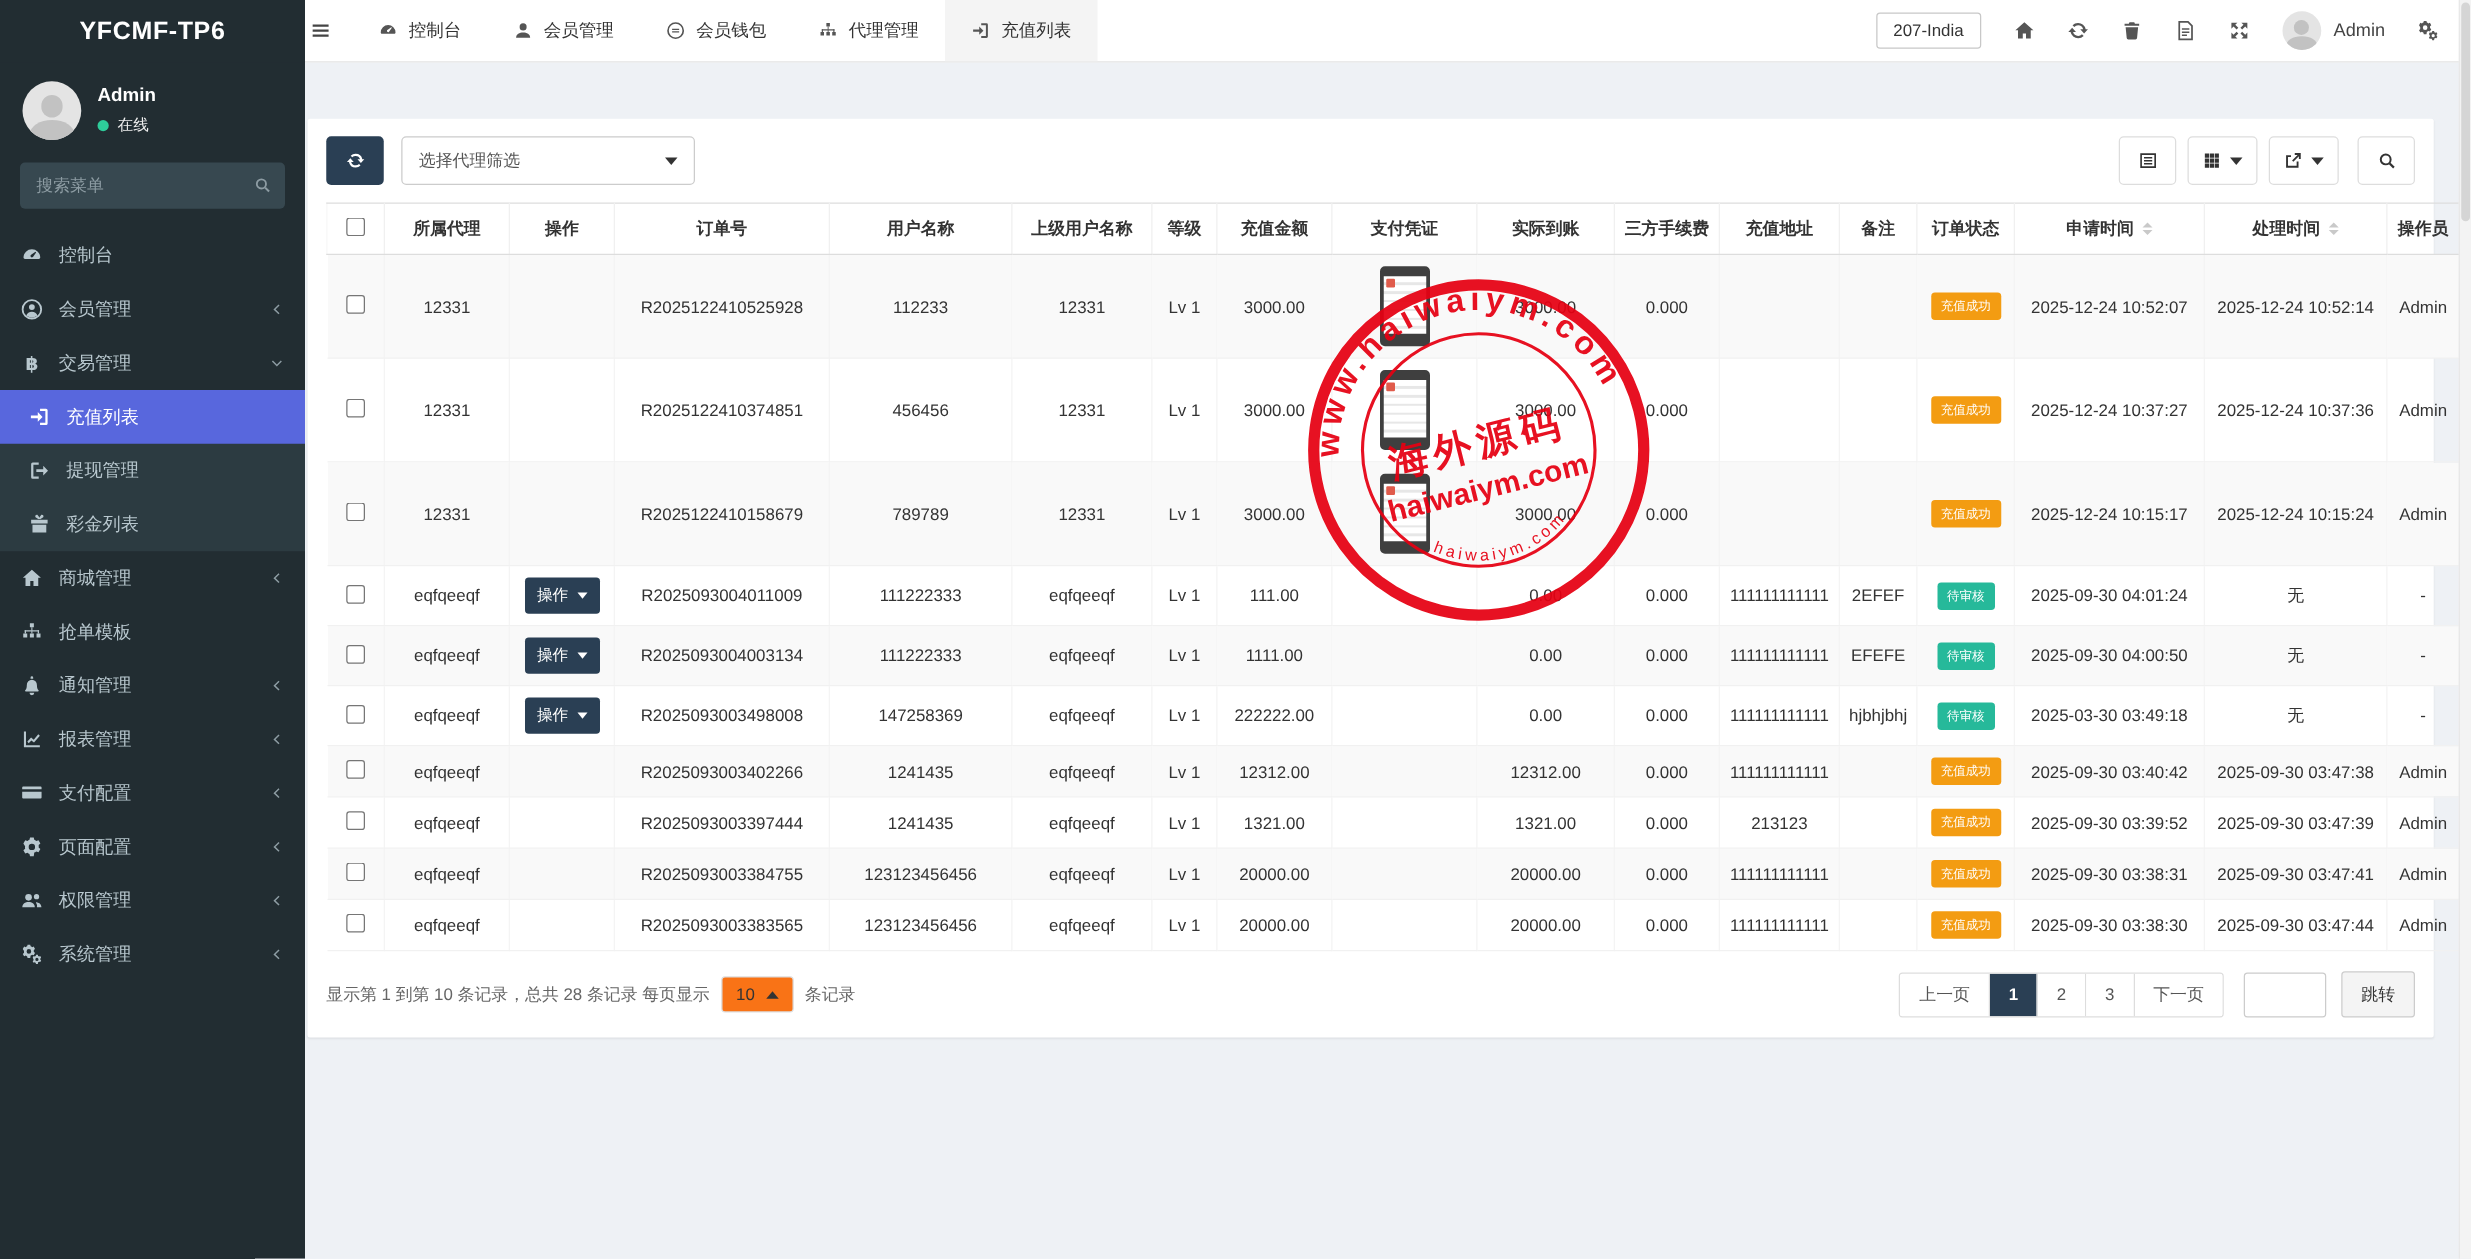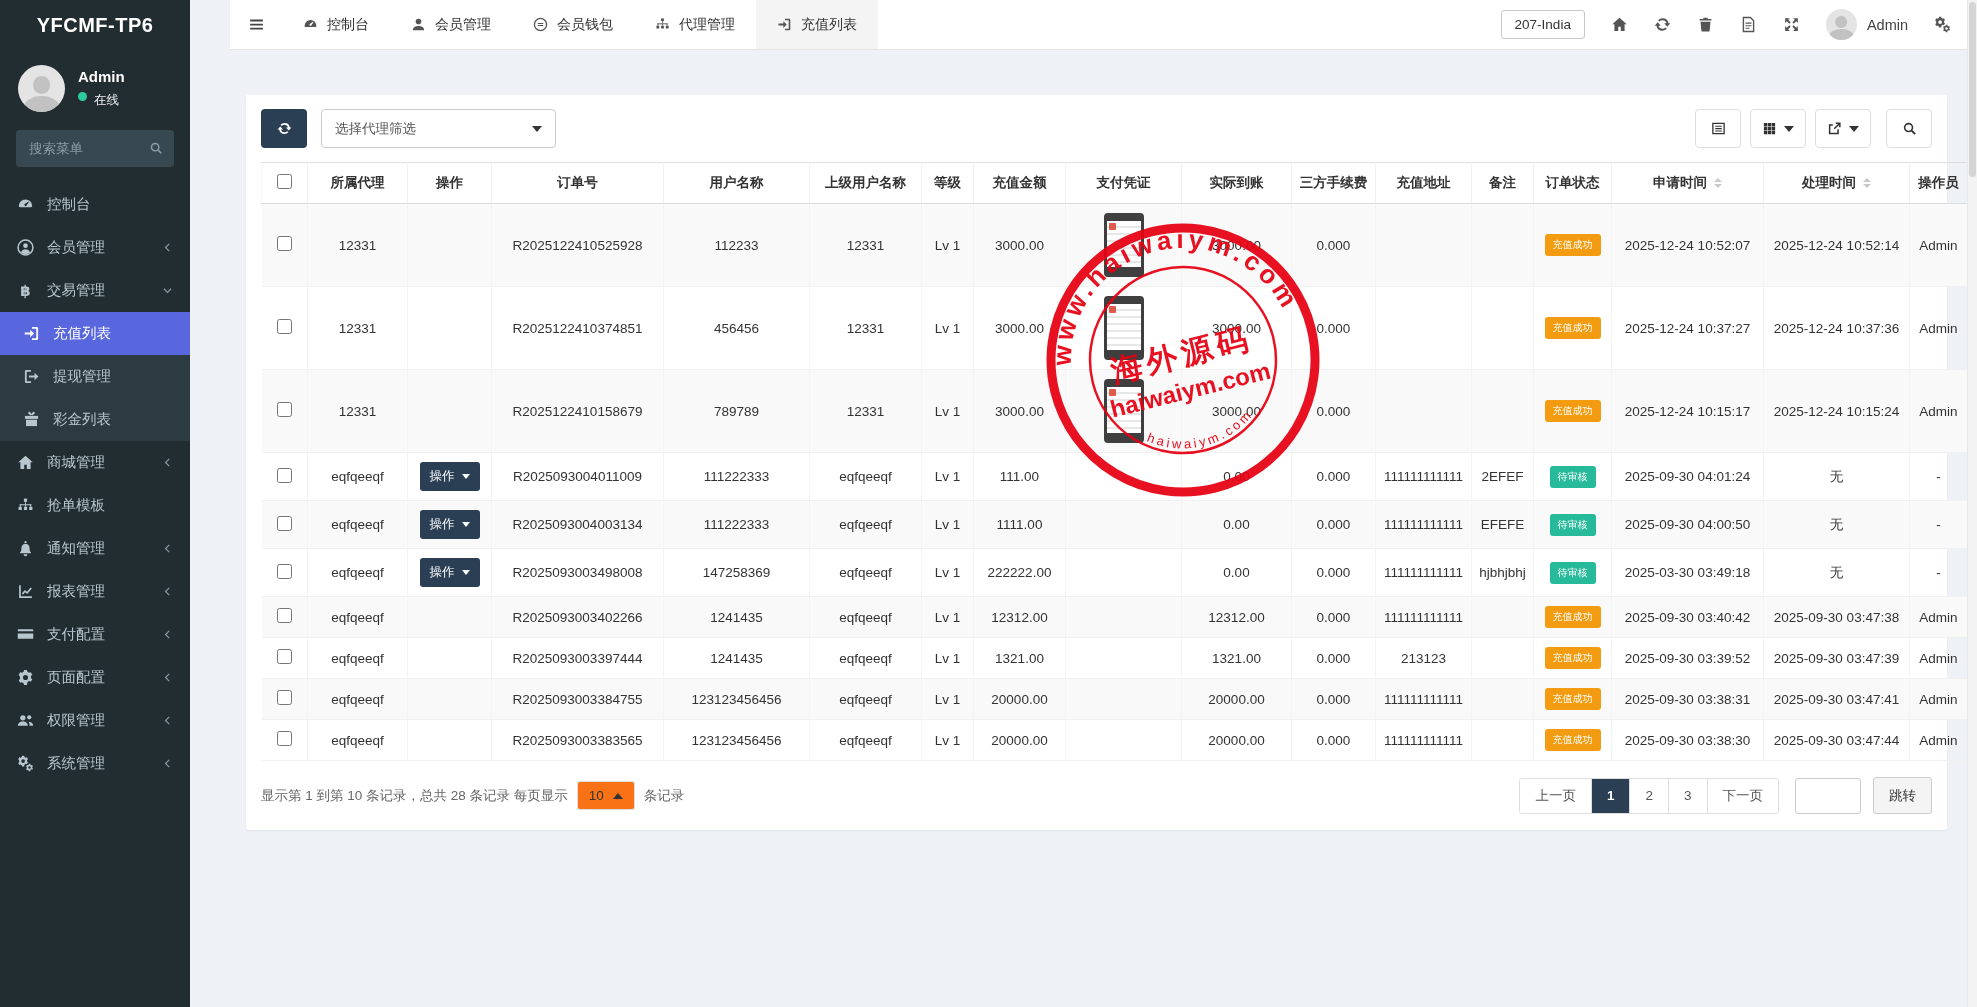--- a/index.html
+++ b/index.html
@@ -1,29 +1,29 @@
 <!DOCTYPE html>
 <html><head>
 <meta charset="utf-8">
 <style>
   *{box-sizing:border-box;margin:0;padding:0}
   html,body{width:1977px;height:1007px}
   body{font-family:"Liberation Sans","DejaVu Sans",sans-serif;background:#eef1f5;position:relative;overflow:hidden;font-size:14px;color:#333}
   .ico{display:inline-flex;width:16px;height:16px;flex:0 0 auto}
   .ico svg{width:100%;height:100%;fill:currentColor}
   
-  .sidebar{position:absolute;left:0;top:0;bottom:0;width:190px;background:#222d32;color:#b8c7ce;z-index:3}
+  .sidebar{position:absolute;left:0;top:0;bottom:0;width:244px;background:#222d32;color:#b8c7ce;z-index:3}
   .logo{height:50px;line-height:50px;text-align:center;color:#fff;font-size:20px;font-weight:bold;letter-spacing:.5px;background:#222d32}
   .user-panel{display:flex;gap:13px;padding:15px 18px 10px;align-items:center}
   .avatar{border-radius:50%;background:#e4e4e4;position:relative;overflow:hidden}
   .avatar::before{content:"";position:absolute;left:50%;top:24%;transform:translateX(-50%);width:38%;height:38%;border-radius:50%;background:#c2c2c2}
   .avatar::after{content:"";position:absolute;left:50%;top:66%;transform:translateX(-50%);width:78%;height:50%;border-radius:50%;background:#c2c2c2}
   .avatar-lg{width:47px;height:47px}
   .user-meta .name{color:#fff;font-size:15px;font-weight:bold;margin-bottom:7px}
-  .user-status{font-size:12.5px;color:#eee;display:flex;gap:7px}
+  .user-status{font-size:12.5px;color:#eee;display:flex;align-items:center;gap:7px}
   .dot{width:9px;height:9px;border-radius:50%;background:#2ecc9a}
   .side-search{margin:8px 16px 16px;position:relative}
   .side-search input{width:100%;background:#374850;border:none;border-radius:4px;height:37px;padding:0 36px 0 13px;color:#ccc;font-size:13.5px;outline:none}
   .side-search input::placeholder{color:#8d9ca3}
   .side-search .ico{position:absolute;right:11px;top:11px;color:#8d9ca3;width:14px;height:14px}
   .side-item{display:flex;align-items:center;gap:13px;height:43px;padding:0 17px;font-size:14.5px;cursor:pointer;color:#b8c7ce}
   .side-item .ico{color:#b8c7ce;width:17px;height:17px}
   .side-item .label{flex:1}
   .side-item .chev{color:#8d9ca3;width:11px;height:11px}
   .side-sub-group{background:#2c3b41}

